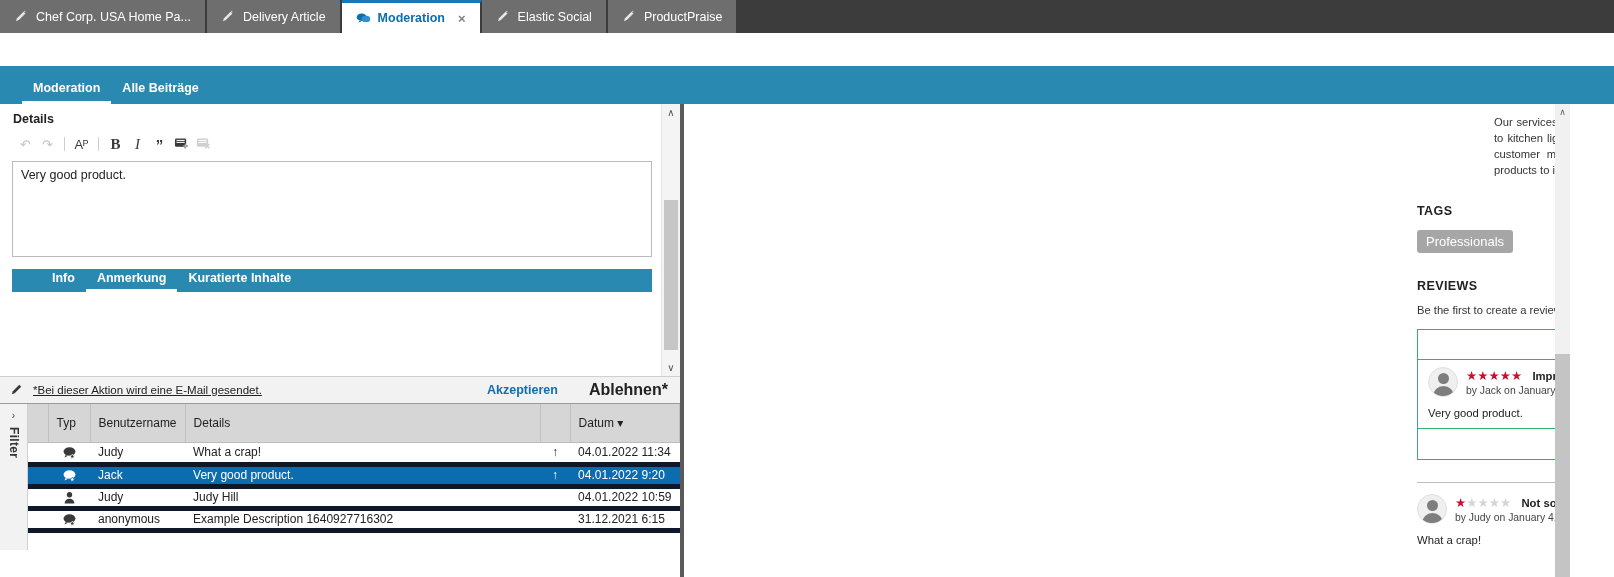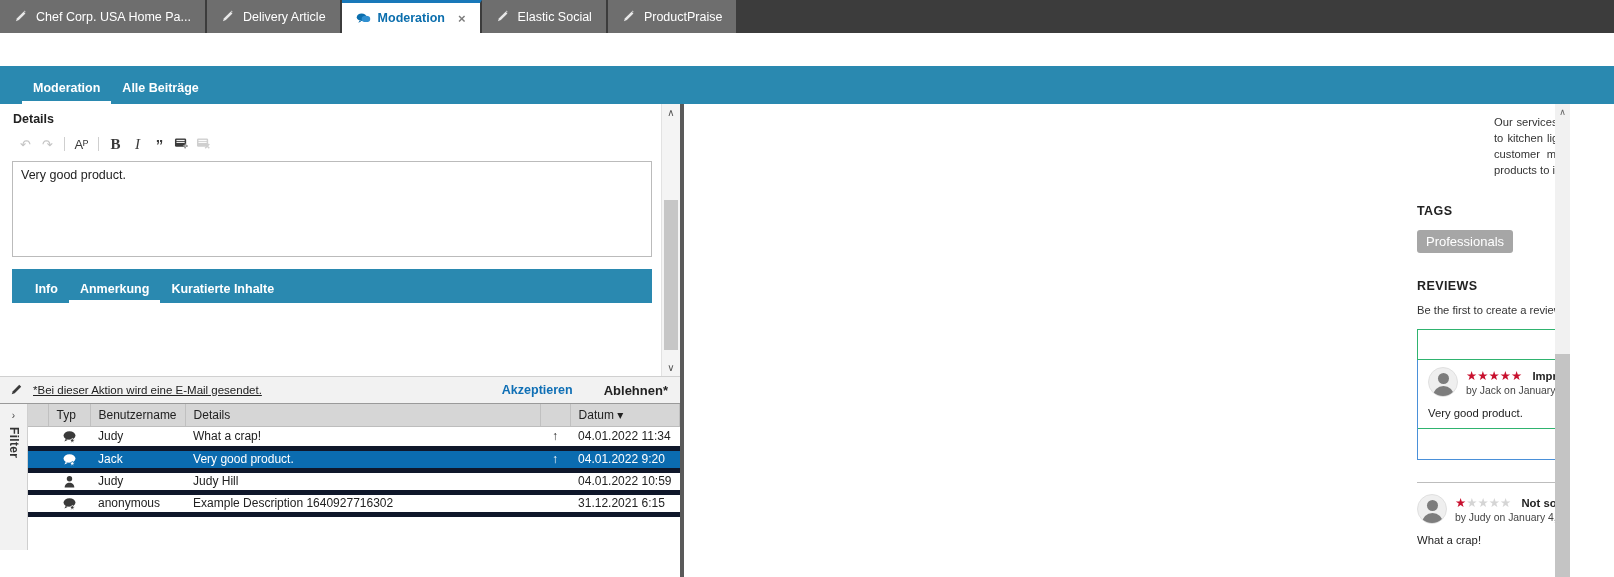--- a/index.html
+++ b/index.html
@@ -88,21 +88,21 @@
   .edtoolbar .quote{ font-weight:bold; font-size:15px; }
 
   .editorbox{
     border:1px solid #bbb; background:#fff; height:96px;
     margin-right:9px; padding:6px 8px; font-size:12.5px; color:#222;
     overflow:hidden;
   }
 
   .subtabs{
     margin-top:12px; margin-right:9px; background:#2a89b0;
-    height:34px; display:flex; align-items:flex-end; padding-left:12px;
+    height:23px; display:flex; align-items:flex-end; padding-left:29px;
   }
   .subtabs .st{
     color:#fff; font-weight:bold; font-size:12.5px;
     padding:0 11px 7px 11px; cursor:pointer; position:relative;
   }
   .subtabs .st.active::after{
     content:""; position:absolute; left:0; right:0; bottom:0;
     height:3px; background:#ffffff;
   }
   .subpanel{ border:1px solid #cfcfcf; border-top:none; margin-right:9px;
@@ -138,39 +138,39 @@
     height:28px; background:#f2f2f2; border-top:1px solid #d0d0d0;
     border-bottom:1px solid #9a9a9a;
     display:flex; align-items:center; padding:0 12px 0 10px; gap:9px;
     font-size:11.5px;
   }
   .actionbar .pen{ font-size:12px; color:#333; transform:rotate(0deg); }
   .actionbar .note{ text-decoration:underline; color:#222; cursor:pointer; }
   .actionbar .sp{ flex:1; }
   .actionbar .accept{ color:#0f6fb5; font-weight:bold; cursor:pointer;
                       margin-right:22px; font-size:12.5px; }
-  .actionbar .reject{ color:#222; font-weight:bold; cursor:pointer; font-size:13px; }
+  .actionbar .reject{ color:#222; font-weight:bold; cursor:pointer; font-size:16px; }
 
   
   .tablearea{ display:flex; height:146px; background:#ffffff; }
   .filterrail{
     width:28px; background:#f2f2f2; border-right:1px solid #cfcfcf;
     display:flex; flex-direction:column; align-items:center;
     padding-top:6px; cursor:pointer;
   }
   .filterrail .chev{ font-size:10px; color:#444; margin-bottom:6px; }
   .filterrail .vtext{
     writing-mode:vertical-rl; font-weight:bold; font-size:12px; color:#333;
     letter-spacing:0.3px;
   }
   .tablebox{ flex:1; overflow:hidden; }
   table.grid{ width:100%; border-collapse:collapse; font-size:12px; }
   table.grid thead th{
     background:#d6d6d6; color:#222; font-weight:normal; text-align:left;
-    height:22px; padding:0 8px; border-right:1px solid #c0c0c0;
+    height:38px; padding:0 8px; border-right:1px solid #c0c0c0;
     border-bottom:1px solid #bdbdbd; white-space:nowrap;
   }
   table.grid thead th.c-sel{ width:20px; padding:0; }
   table.grid thead th.c-typ{ width:42px; }
   table.grid thead th.c-user{ width:92px; }
   table.grid thead th.c-arrow{ width:30px; }
   table.grid thead th.c-date{ width:106px; }
   table.grid tbody td{
     height:22px; padding:0 8px; border-bottom:5px solid #0f172a;
     white-space:nowrap; overflow:hidden;

